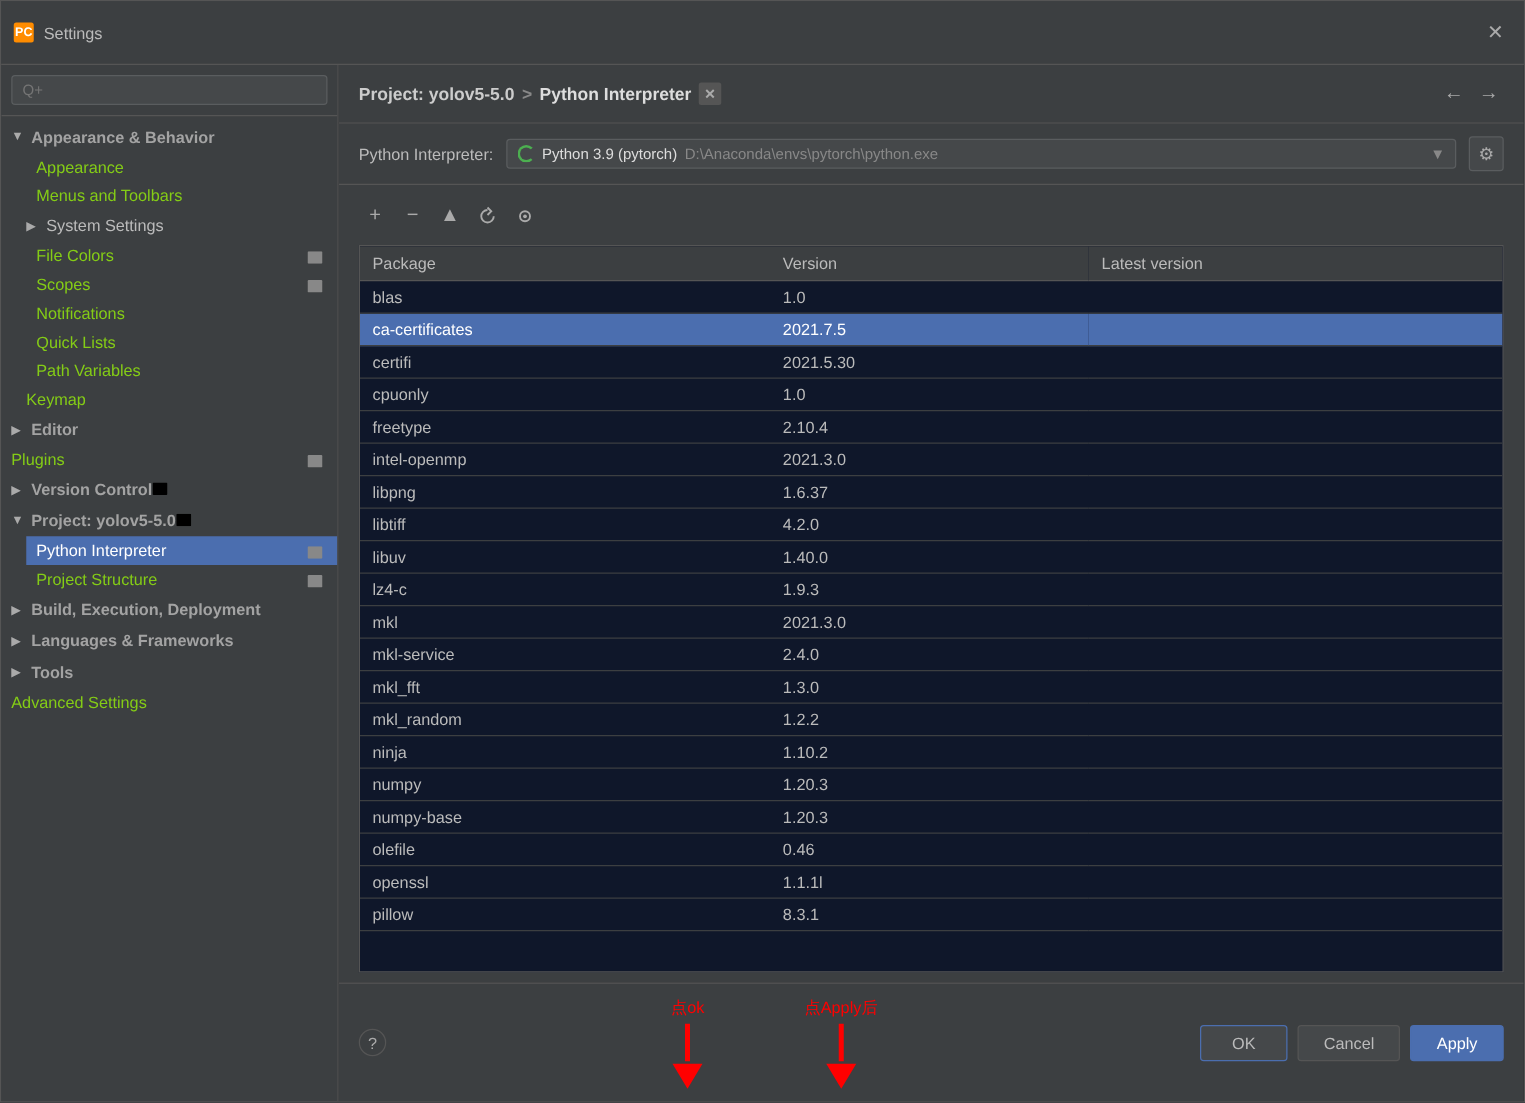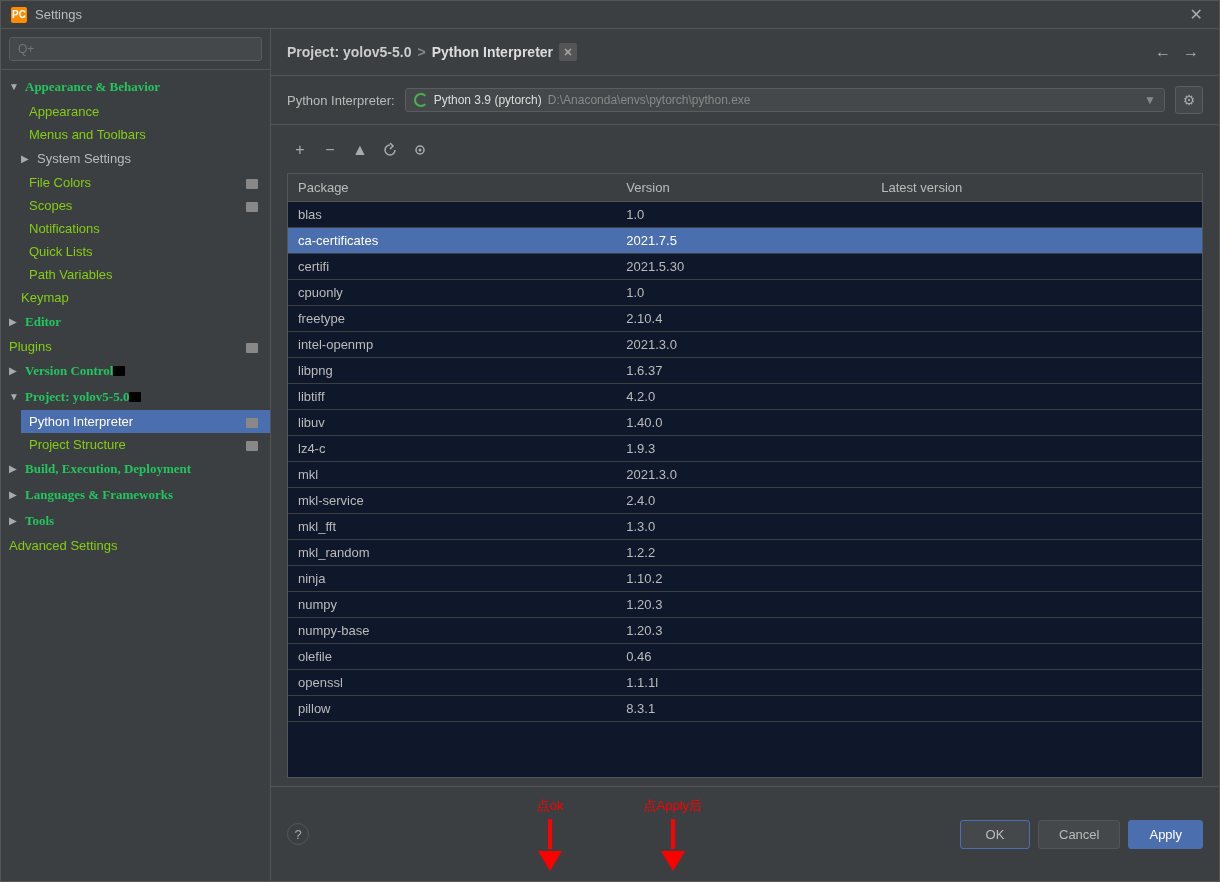--- a/index.html
+++ b/index.html
@@ -9,21 +9,21 @@
       width: 1220px;
       height: 882px;
       background: #3c3f41;
       border: 1px solid #555;
       display: flex;
       flex-direction: column;
     }
 
     .title-bar {
       background: #3c3f41;
-      height: 28px;
+      height: 51px;
       display: flex;
       align-items: center;
       padding: 0 10px;
       border-bottom: 1px solid #555;
       flex-shrink: 0;
     }
 
     .title-bar-icon {
       width: 16px;
       height: 16px;
@@ -103,22 +103,21 @@
       width: 12px;
       height: 12px;
       margin-right: 4px;
       display: inline-block;
       font-size: 10px;
       color: #aaa;
     }
 
     .nav-group-header .label {
       font-weight: bold;
-      color: #22c55e;
-      font-family: Liberation Serif, serif;
+      color: #a3a3a3;
     }
 
     .nav-children {
       padding-left: 20px;
     }
 
     .nav-item {
       display: flex;
       align-items: center;
       padding: 4px 8px;

